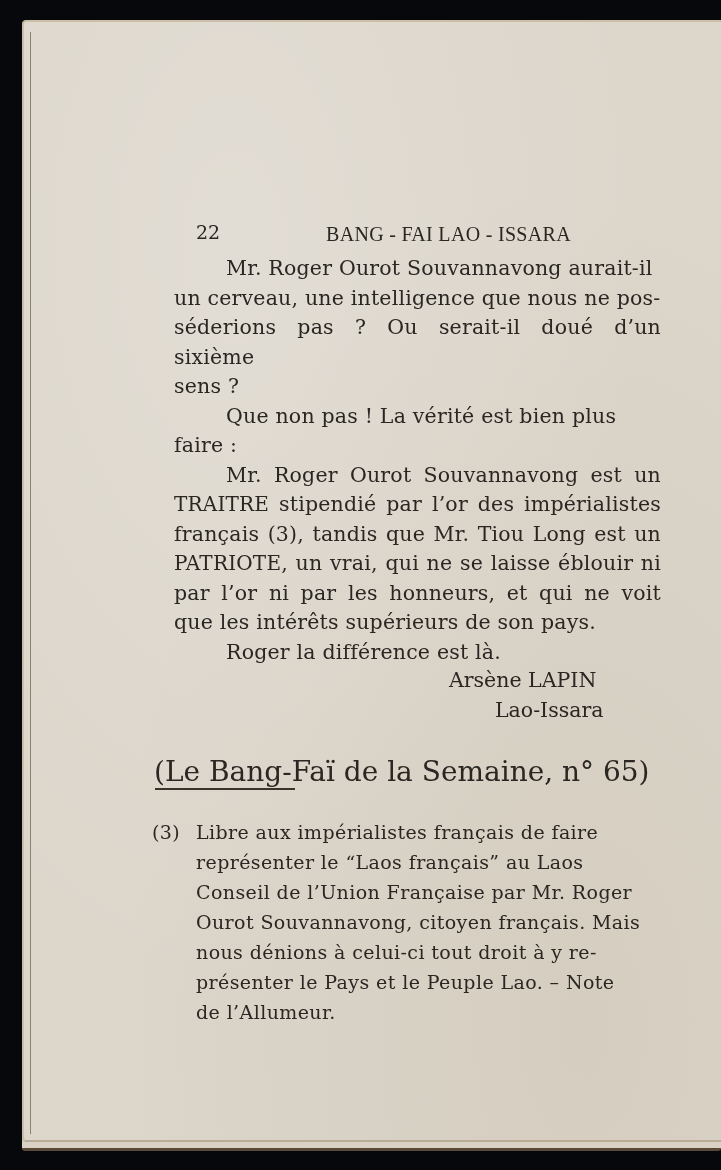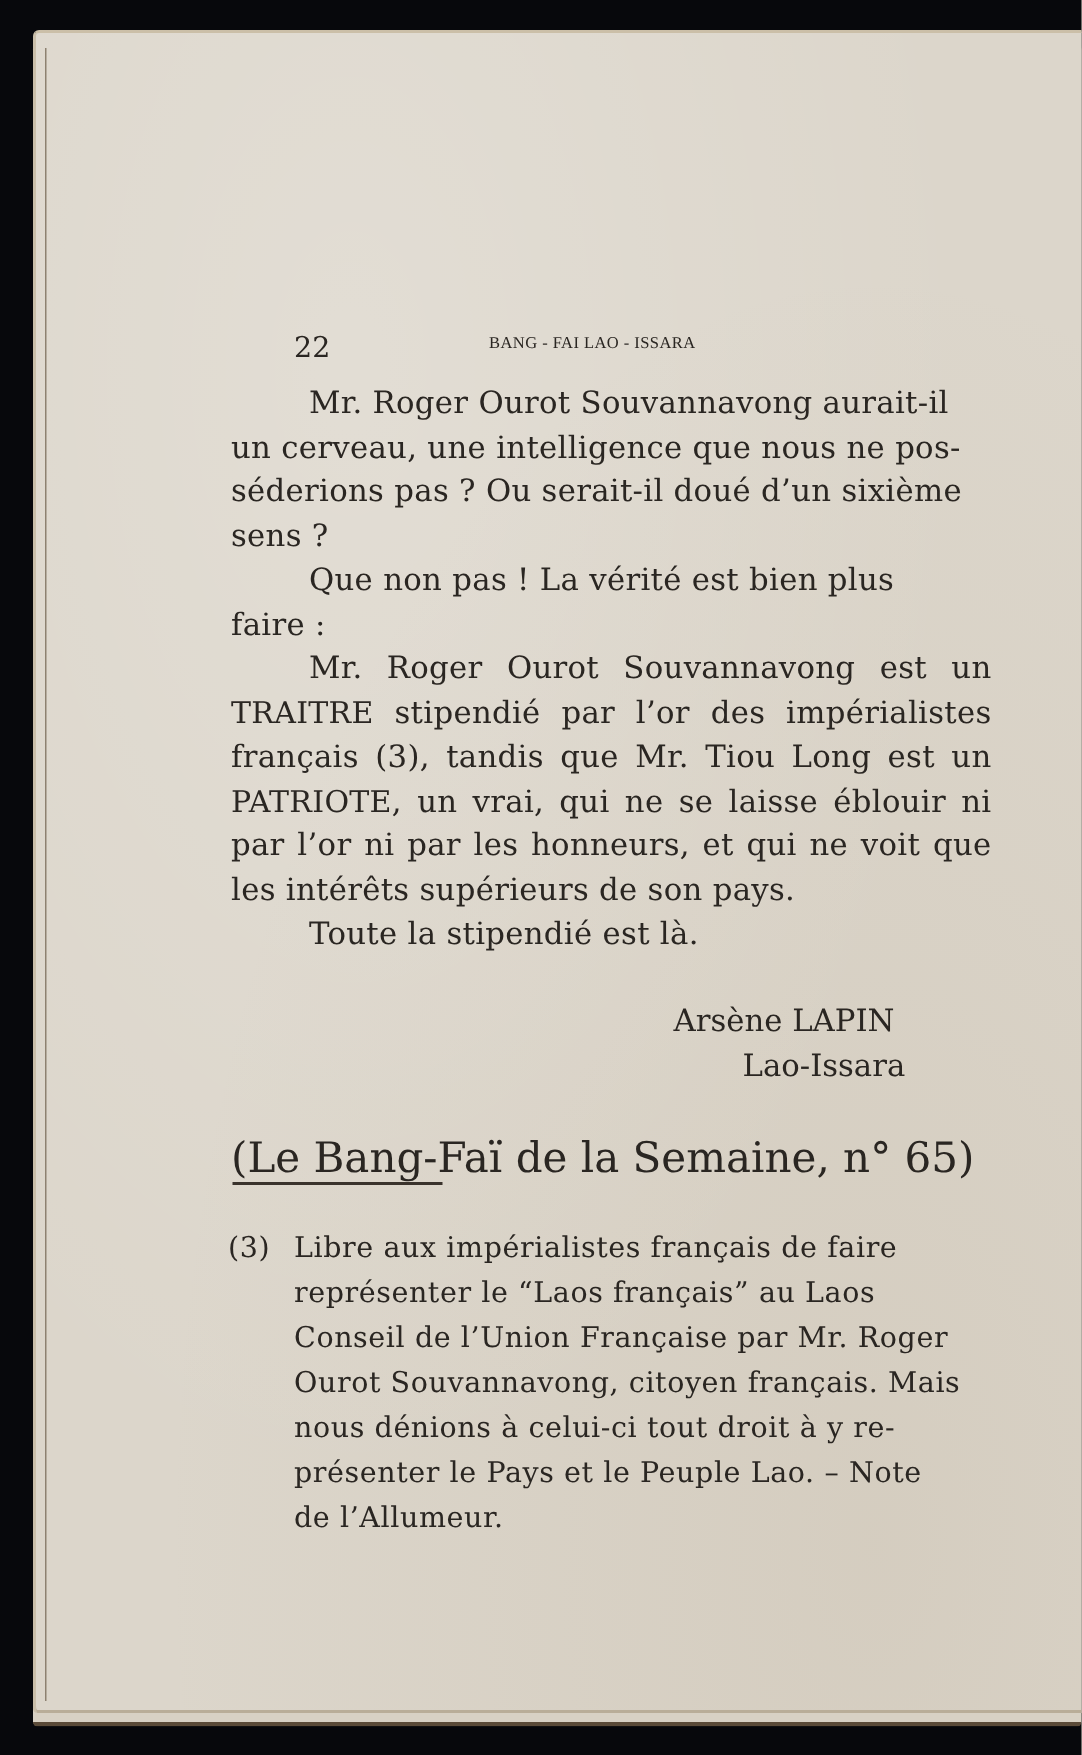--- a/index.html
+++ b/index.html
@@ -43,37 +43,37 @@
       top: 199px; left: 132px; right: 63px;
       height: 22px;
       margin-left: 40px;
     }
     .page-number {
       position: absolute; left: 0; top: 0;
       font-size: 19px;
     }
     .running-title {
       position: absolute; left: 130px; top: 2px;
-      font-size: 11px; letter-spacing: 0.3px;
+      font-size: 20px; letter-spacing: 0.3px;
       font-family: "Liberation Serif", serif;
     }
     .text-block {
       position: absolute;
       left: 130px; width: 507px;
       font-size: 20.5px;
       line-height: 29.5px;
       letter-spacing: 0.2px;
     }
     .body-text { top: 232px; }
     .para {
       margin: 0;
       text-align: justify;
       text-align-last: left;
     }
-    .indent { text-indent: 52px; }
+    .indent { text-indent: 52px; margin-left: 20px; }
     .sc {
       font-variant: small-caps;
       font-size: 20px;
     }
     .signature {
       position: absolute;
       left: 130px; width: 507px;
       font-size: 20.5px;
       line-height: 29.5px;
     }
@@ -127,21 +127,21 @@
       <span class="fn-line">Mr. Roger Ourot Souvannavong aurait-il</span>
         <span class="fn-line" style="text-indent:0">un cerveau, une intelligence que nous ne pos-</span>
         <span class="fn-line" style="text-indent:0">séderions pas ? Ou serait-il doué d’un sixième</span>
         <span class="fn-line" style="text-indent:0">sens ?</span>
     </p>
     <p class="para indent">
       <span class="fn-line">Que non pas ! La vérité est bien plus</span>
         <span class="fn-line" style="text-indent:0">faire :</span>
     </p>
     <p class="para indent"><span>Mr. Roger Ourot Souvannavong est un </span><span class="sc">TRAITRE</span><span> stipendié par l’or des impérialistes français (3), tandis que Mr. Tiou Long est un </span><span class="sc">PATRIOTE</span><span>, un vrai, qui ne se laisse éblouir ni par l’or ni par les honneurs, et qui ne voit que les intérêts supérieurs de son pays.</span></p>
-    <p class="para indent">Toute la stipendié est là.</p>
+    <p class="para indent">Roger la différence est là.</p>
   </div>
 
   <div class="signature" style="top:0">
     <span class="sig-name">Arsène LAPIN</span>
     <span class="sig-group">Lao-Issara</span>
   </div>
 
   <div class="source">(Le Bang-Faï de la Semaine, n° 65)</div>
 
   <div class="footnote-rule"></div>

